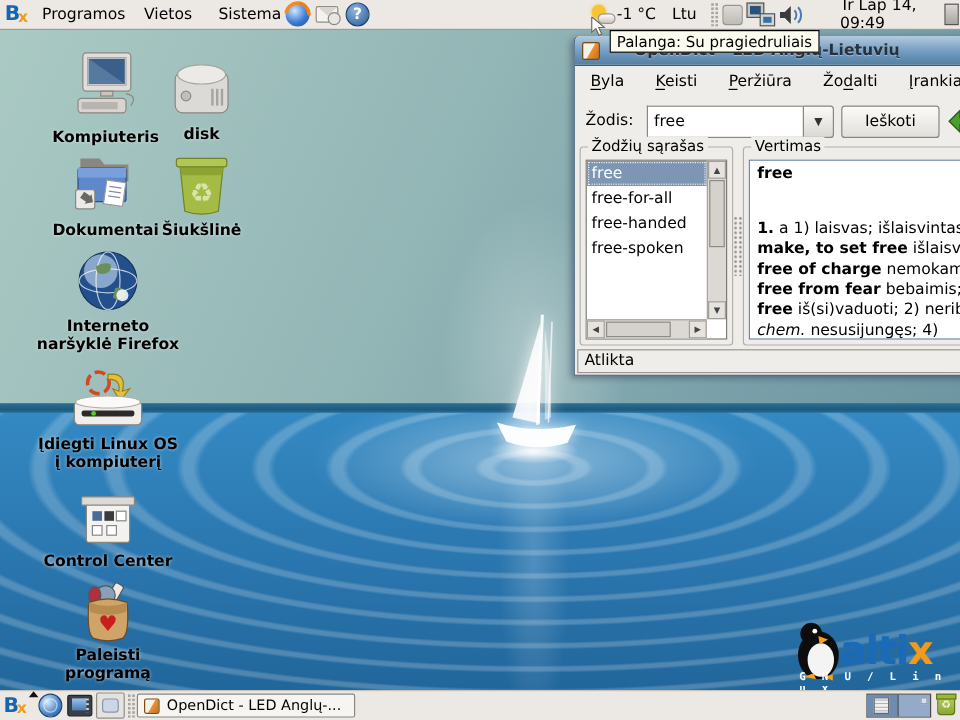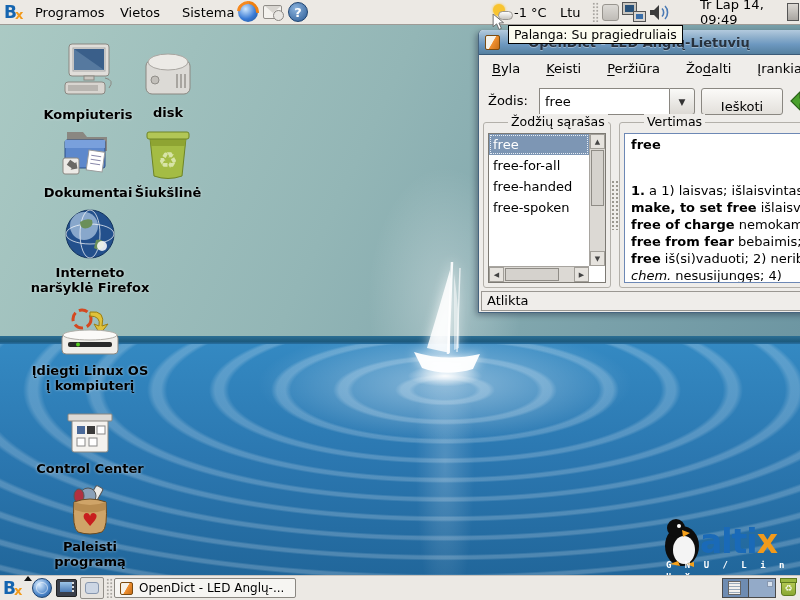--- a/index.html
+++ b/index.html
@@ -77,25 +77,25 @@
   .book-icon { width:15px; height:15px; margin-left:6px; position:relative; z-index:2;
     background:linear-gradient(120deg,#f5f2ea 48%, #f09030 52%, #c86f18); border:1px solid #7a4a10; border-radius:2px; }
   .menubar { position:absolute; left:0; top:25px; width:100%; height:26px; display:flex; align-items:center; font-size:13px; color:#000; }
   .menubar .mitem { padding:3px 13px; white-space:nowrap; }
   .mkey { text-decoration:underline; text-underline-offset:2px; }
   .searchrow { position:absolute; left:0; top:56px; width:100%; height:30px; font-size:13px; }
   .z-label { position:absolute; left:9px; top:7px; }
   .combo { position:absolute; left:60px; top:2px; width:156px; height:27px; }
   .combo input { position:absolute; left:0; top:0; width:130px; height:27px; border:1px solid #8a8781; border-right:none; background:#fff; font:13px "DejaVu Sans",sans-serif; padding:0 5px; }
   .combo .drop { position:absolute; right:0; top:0; width:26px; height:27px; background:linear-gradient(#fafaf8,#dcd9d4); border:1px solid #8a8781; border-radius:0 3px 3px 0; font-size:9px; color:#333; display:flex; align-items:center; justify-content:center; }
-  .btn { position:absolute; background:linear-gradient(#fbfaf8,#e3e0db); border:1px solid #8a8781; border-radius:3px; font-size:13px; display:flex; align-items:flex-end; justify-content:center; }
+  .btn { position:absolute; background:linear-gradient(#fbfaf8,#e3e0db); border:1px solid #8a8781; border-radius:3px; font-size:13px; display:flex; align-items:center; justify-content:center; }
   .search-btn { left:222px; top:2px; width:82px; height:27px; }
   .back-arrow { position:absolute; left:310px; top:4px; width:24px; height:22px; }
   .grp { position:absolute; border:1px solid #b3b0aa; border-radius:3px; } 
-  .grp .glabel { position:absolute; left:24px; top:-9px; background:#efedea; padding:0 3px; font-size:12.5px; color:#000; }
+  .grp .glabel { position:absolute; left:6px; top:-9px; background:#efedea; padding:0 3px; font-size:12.5px; color:#000; }
   .grp1 { left:4px; top:92px; width:128px; height:166px; }
   .grp2 { left:140px; top:92px; width:200px; height:166px; }
   .list-frame { position:absolute; inset:10px 4px 4px 4px; border:1px solid #7d7a74; background:#fff; }
   .rows { position:absolute; left:0; top:0; right:16px; bottom:16px; overflow:hidden; font-size:13px; }
   .row { height:21px; line-height:21px; padding-left:4px; white-space:nowrap; }
   .row.sel { background:#7d96b4; color:#fff; outline:1px dotted #e8eef5; outline-offset:-2px; }
   .vscroll { position:absolute; top:0; right:0; bottom:16px; width:16px; background:#dcd9d4; border-left:1px solid #a8a5a0; }
   .hscroll { position:absolute; left:0; right:16px; bottom:0; height:16px; background:#dcd9d4; border-top:1px solid #a8a5a0; }
   .sb-btn { position:absolute; background:#e6e3de; border:1px solid #a29f99; color:#444; font-size:7px; display:flex; align-items:center; justify-content:center; }
   .grip { background-image:radial-gradient(circle,#9a978f 1px,transparent 1.2px); background-size:4px 4px; background-position:center; }

